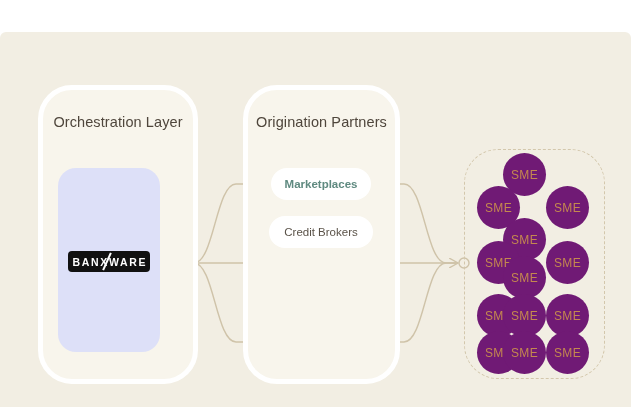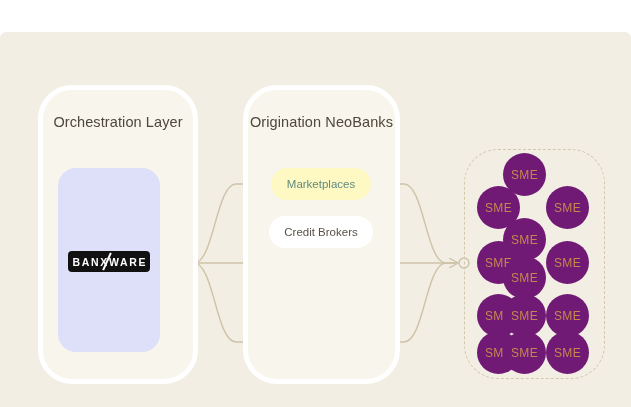--- a/index.html
+++ b/index.html
@@ -27,21 +27,21 @@
   #logo-text{color:#ffffff;font-size:10.5px;font-weight:700;letter-spacing:1.7px;
              font-family:"Liberation Sans","DejaVu Sans",sans-serif;
              padding-left:1.7px;}
   #logo-slash{position:absolute;left:38px;top:1px;width:2px;height:19px;
               background:#ffffff;transform:rotate(24deg);transform-origin:center;}
 
   
   .pill{position:absolute;height:32px;border-radius:16px;
         display:flex;align-items:center;justify-content:center;
         font-size:11.5px;white-space:nowrap;box-sizing:border-box;}
-  .pill.teal{background:#fef9c3;color:#5f8a80;}
+  .pill.teal{background:#ffffff;color:#5f8a80;font-weight:bold;}
   .pill.white{background:#ffffff;color:#5a5248;}
 
   #pill-0{left:271px;top:136px;width:100px;}
   #pill-1{left:269px;top:184px;width:104px;}
   #pill-2{left:266px;top:217px;width:111px;}
   #pill-3{left:248px;top:254px;width:149px;}
   #pill-4{left:279px;top:294px;width:85px;}
 
   
   #sme-box{position:absolute;left:464px;top:117px;width:141px;height:230px;
@@ -89,21 +89,21 @@
   </div>
 
   <div id="lavender"></div>
 
   <div id="logo-badge">
     <span id="logo-text">BANXWARE</span>
     <span id="logo-slash"></span>
   </div>
 
   <div class="panel" id="panel-orig">
-    <div class="panel-title">Origination NeoBanks</div>
+    <div class="panel-title">Origination Partners</div>
   </div>
 
   <div class="pill teal" id="pill-0">Marketplaces</div>
   <div class="pill white" id="pill-1">Credit Brokers</div>
 
   <div id="sme-box"></div>
 
   <div class="sme" style="left:503px;top:121px">SME</div>
   <div class="sme" style="left:477px;top:154px">SME</div>
   <div class="sme" style="left:546px;top:154px">SME</div>

